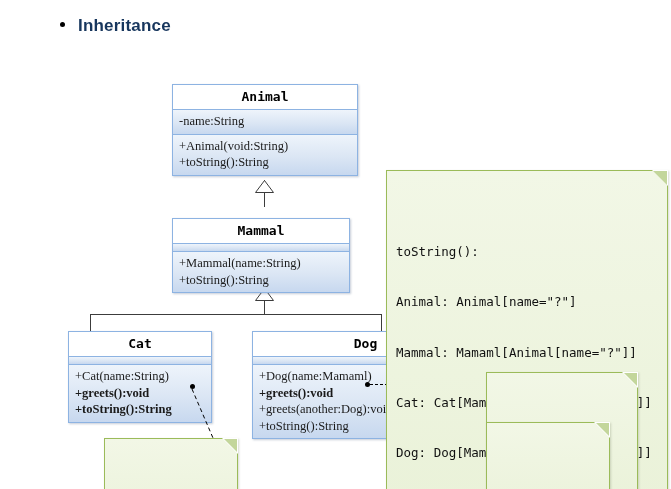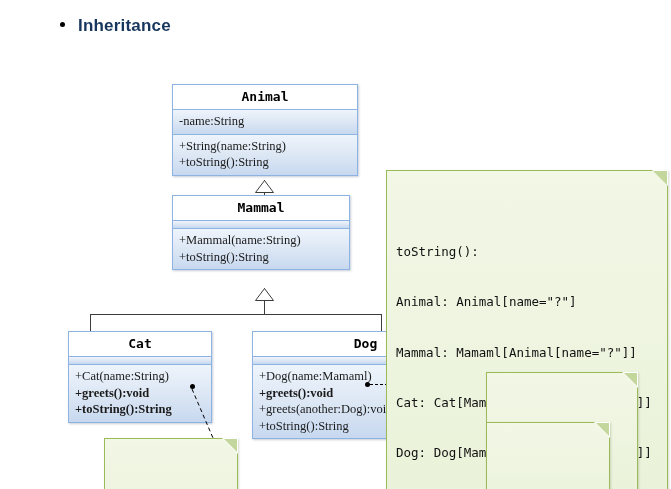--- a/index.html
+++ b/index.html
@@ -172,26 +172,26 @@
       <polygon points="9.5,0.5 18.5,12.5 0.5,12.5" fill="#ffffff" stroke="#3c3c3c" stroke-width="1"></polygon>
     </svg>
   </div>
 
   <div class="uml" style="left:172px; top:84px; width:186px;">
     <div class="title">Animal</div>
     <div class="compartment">
       <div class="m">-name:String</div>
     </div>
     <div class="compartment last">
-      <div class="m">+String(name:String)</div>
+      <div class="m">+Animal(void:String)</div>
       <div class="m">+toString():String</div>
     </div>
   </div>
 
-  <div class="uml" style="left:172px; top:195px; width:178px;">
+  <div class="uml" style="left:172px; top:218px; width:178px;">
     <div class="title">Mammal</div>
     <div class="compartment empty"></div>
     <div class="compartment last">
       <div class="m">+Mammal(name:String)</div>
       <div class="m">+toString():String</div>
     </div>
   </div>
 
   <div class="uml" style="left:68px; top:331px; width:144px;">
     <div class="title">Cat</div>

